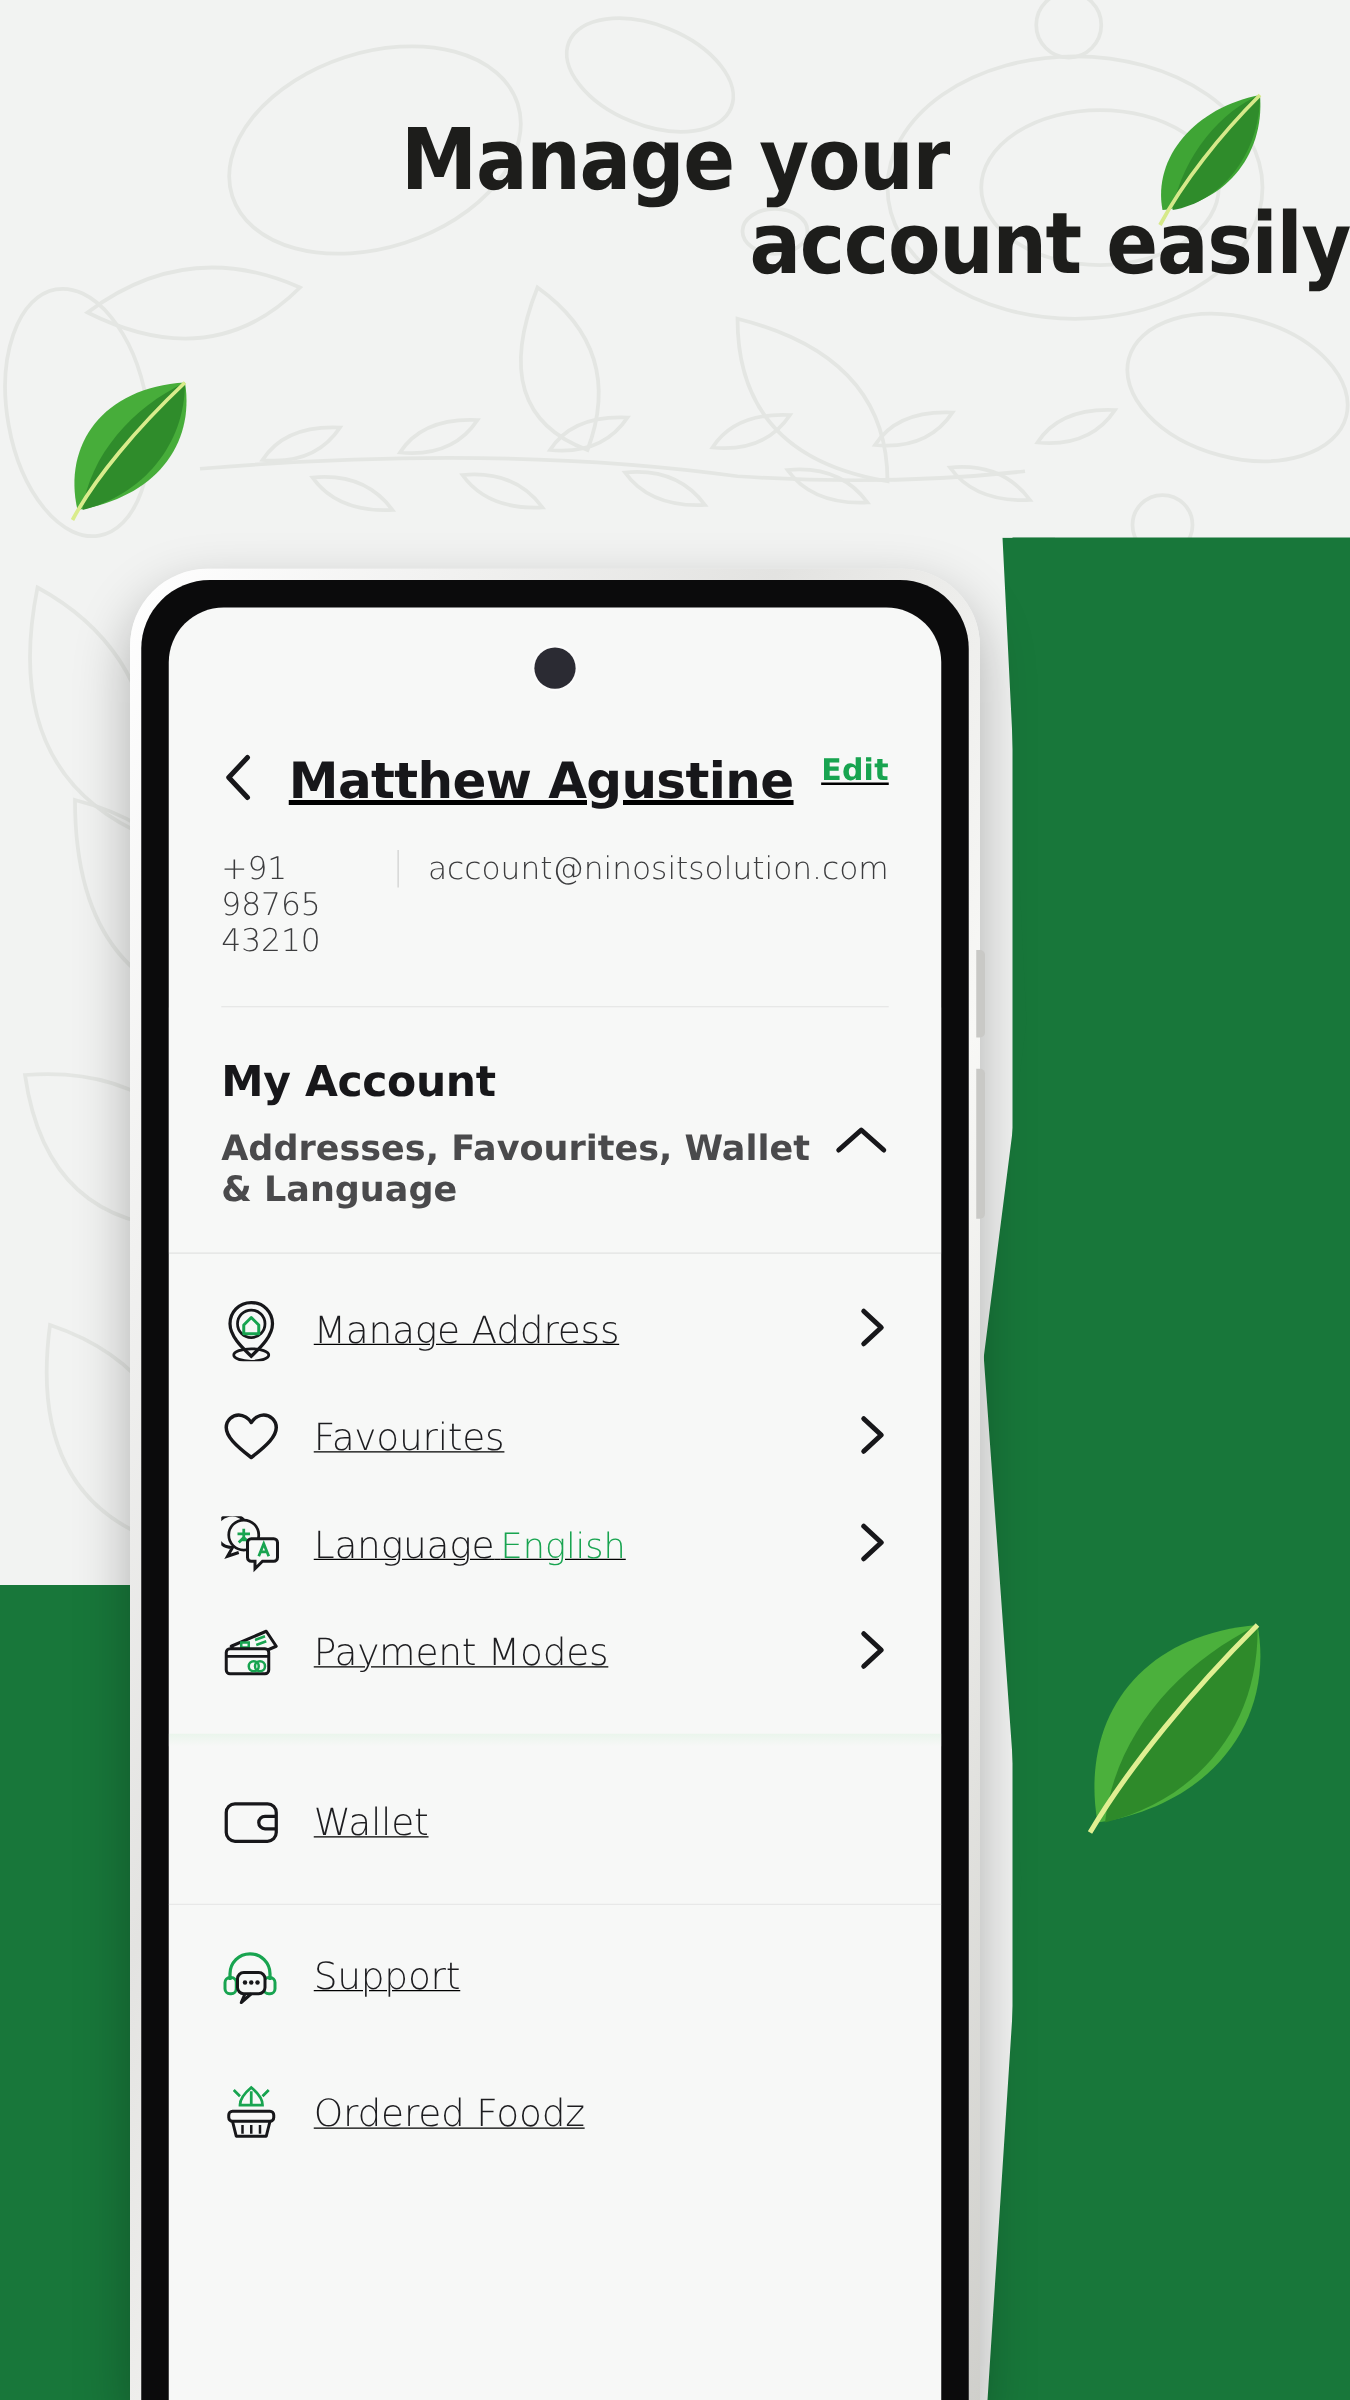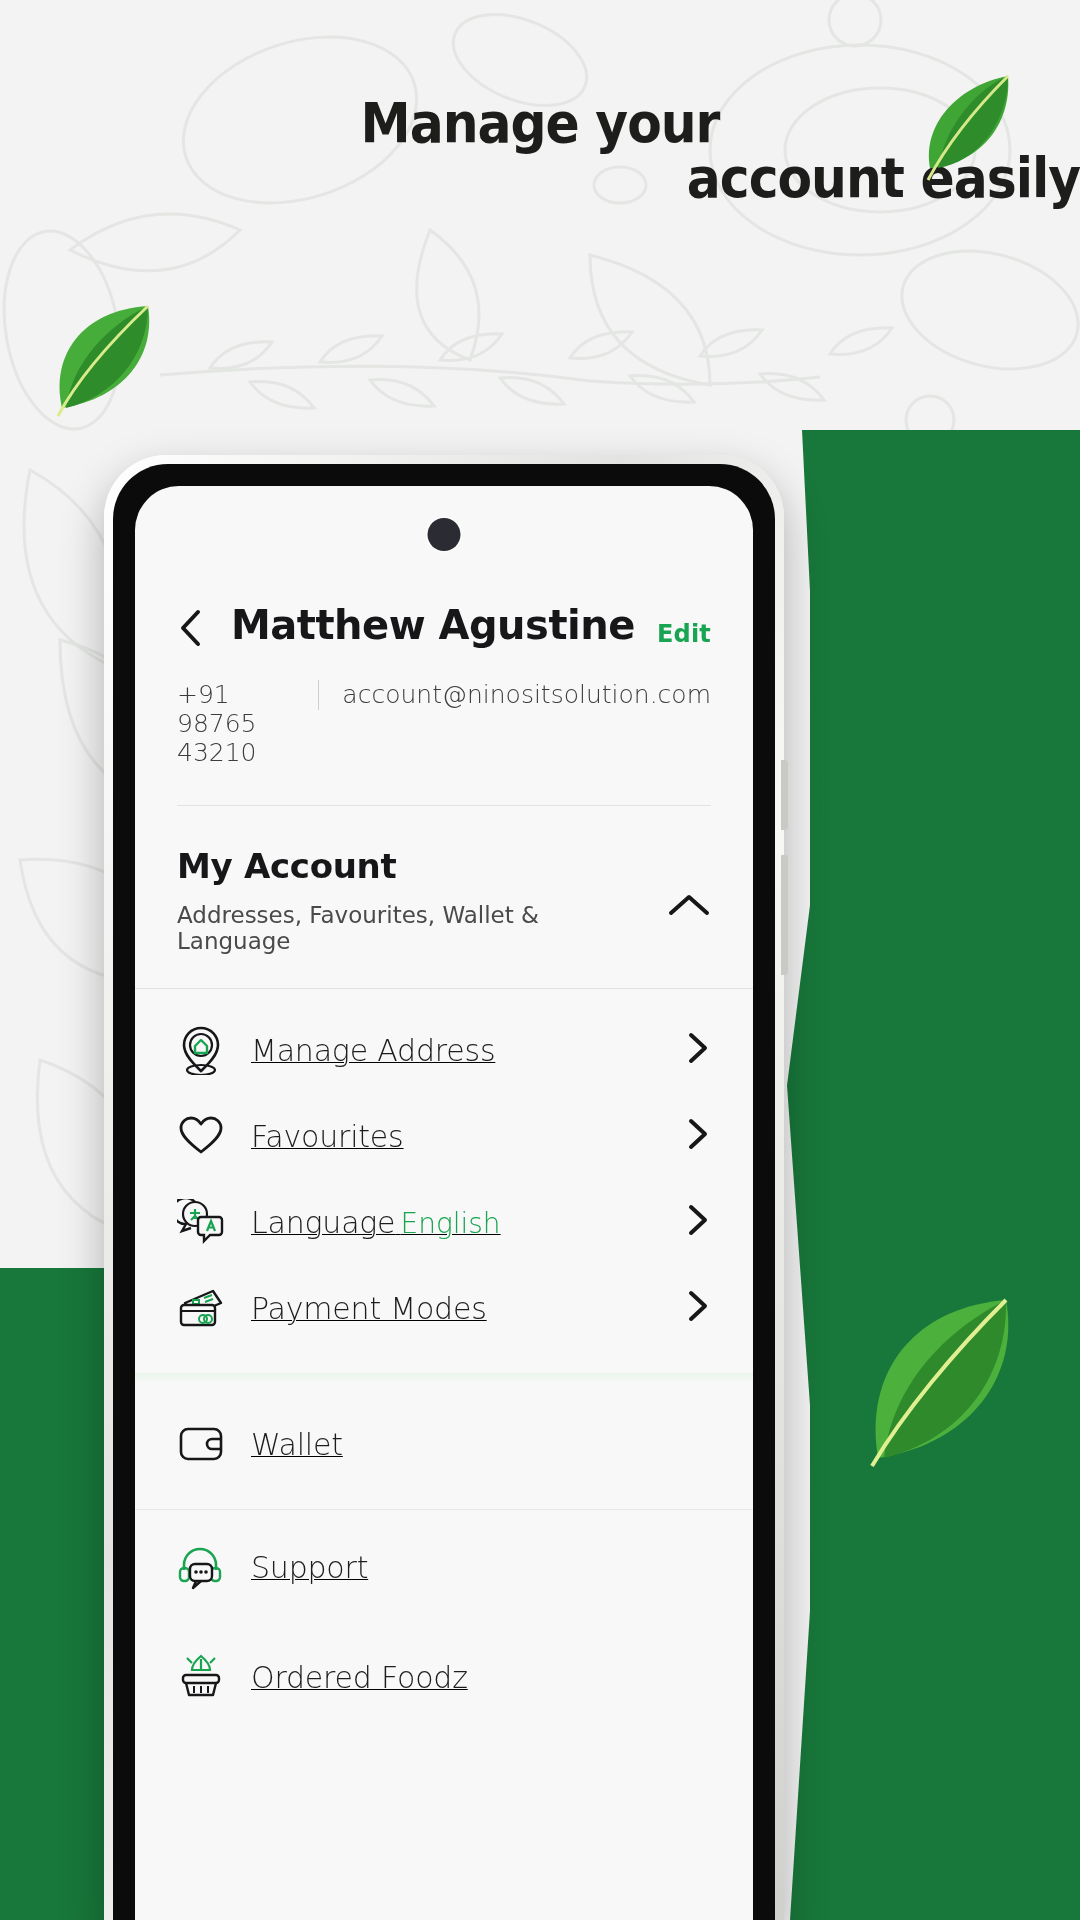--- a/index.html
+++ b/index.html
@@ -29,21 +29,21 @@
     content:"";position:absolute;right:-34px;top:0;width:60px;height:100%;
     background:#18773a;
     clip-path:polygon(0 0,70% 0,30% 22%,95% 48%,35% 70%,80% 100%,0 100%);
   }
 
   
   #headline{
     position:absolute;top:96px;left:0;width:1080px;
     text-align:center;z-index:4;
     font-family:"DejaVu Sans Condensed","Liberation Sans Narrow","Liberation Sans",sans-serif;
-    font-weight:700;font-size:56px;line-height:0.98;
+    font-weight:700;font-size:68px;line-height:0.98;
     letter-spacing:-1px;color:#1d1d1b;
   }
   #headline .l2{display:block;text-align:right;}
 
   
   .leaf{position:absolute;z-index:6;}
   #leaf-top-right{right:64px;top:68px;}
   #leaf-left{left:48px;top:300px;}
   #leaf-bottom-right{right:60px;top:1290px;}
 
@@ -71,21 +71,21 @@
     background:#2b2b33;box-shadow:0 0 0 2px rgba(255,255,255,.45);
   }
   #side-btn-1{position:absolute;right:-4px;top:305px;width:7px;height:70px;
     background:#c9c9c6;border-radius:0 4px 4px 0;}
   #side-btn-2{position:absolute;right:-4px;top:400px;width:7px;height:120px;
     background:#c9c9c6;border-radius:0 4px 4px 0;}
 
   
   .scr-pad{padding:0 42px;}
   #profile-header{padding-top:116px;}
-  #name-row{display:flex;align-items:flex-end;gap:0;}
+  #name-row{display:flex;align-items:flex-start;gap:0;text-decoration:underline;}
   #back-icon{width:34px;height:40px;flex:0 0 auto;display:flex;align-items:center;}
   #profile-name{
     flex:1;font-size:40px;font-weight:700;color:#17171a;
     margin-left:20px;letter-spacing:-.5px;white-space:nowrap;
   }
   #edit-button{
     font-size:24px;font-weight:700;color:#18a450;letter-spacing:.2px;
     padding-left:10px;
   }
   #contact-row{
@@ -97,21 +97,21 @@
   }
   #header-divider{height:1px;background:#e2e2e2;margin-top:38px;}
 
   
   #my-account{
     padding:40px 42px 34px 42px;background:#f7f8f7;
     display:flex;align-items:center;
   }
   #my-account-texts{flex:1;}
   #my-account-title{font-size:34px;font-weight:700;color:#17171a;letter-spacing:-.3px;}
-  #my-account-sub{margin-top:16px;font-size:23px;color:#4a4a4c;font-weight:400;}
+  #my-account-sub{margin-top:16px;font-size:28px;color:#4a4a4c;font-weight:700;}
   #accordion-chevron{margin-top:14px;padding-left:14px;}
   #accordion-divider{height:1px;background:#e2e2e2;}
 
   
   .menu-item{
     display:flex;align-items:center;
     padding:0 42px;min-height:86px;
   }
   .menu-icon{width:48px;flex:0 0 48px;display:flex;align-items:center;justify-content:center;}
   .menu-text{flex:1;margin-left:26px;text-decoration:underline;}

